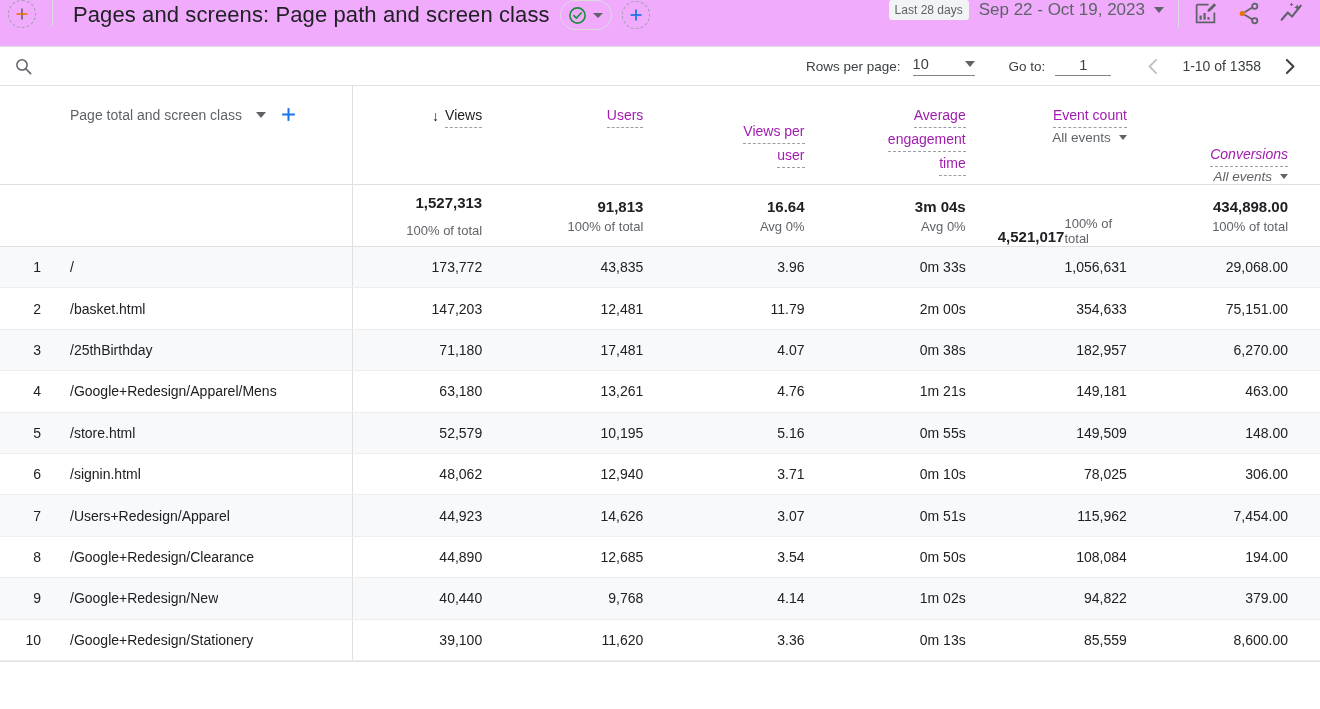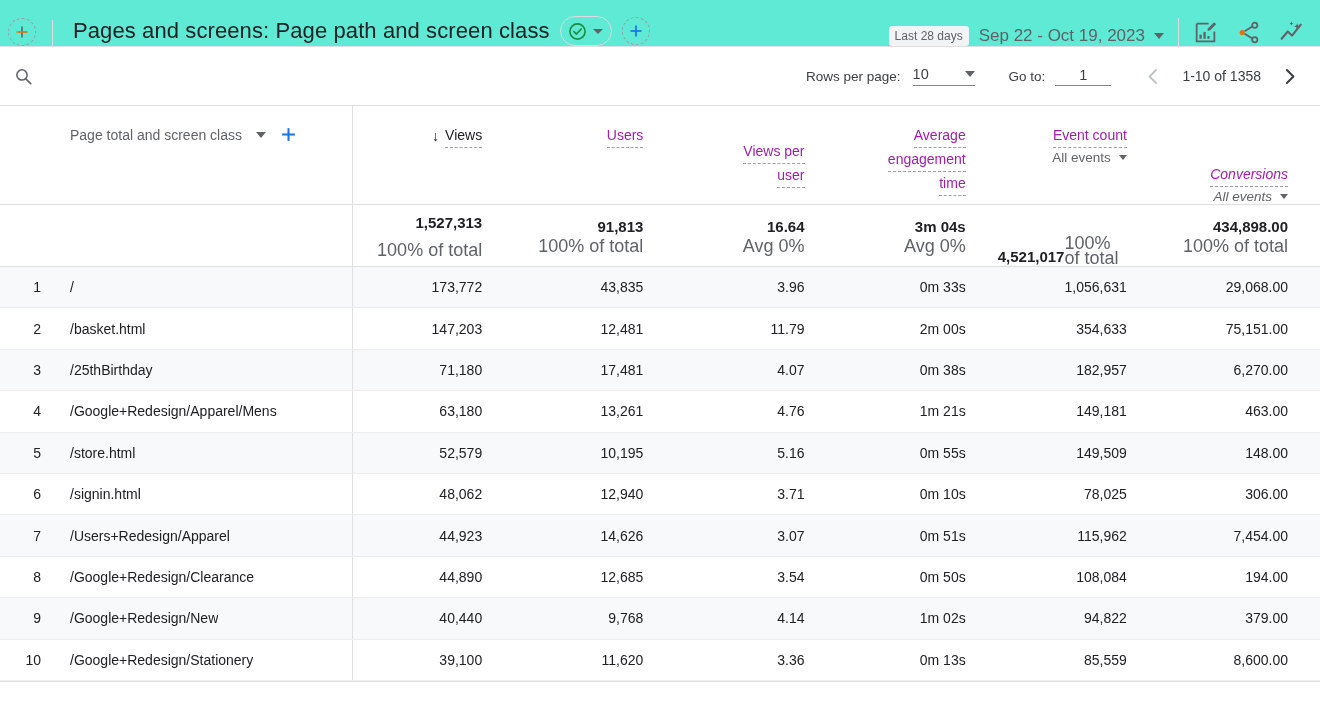--- a/index.html
+++ b/index.html
@@ -9,23 +9,23 @@
     background: #ffffff;
     font-family: "Liberation Sans", sans-serif;
     color: #202124;
     overflow: hidden;
   }
 
   
   .header {
     height: 46px;
     display: flex;
-    align-items: flex-end;
+    align-items: flex-start;
     padding: 0 14px 0 8px;
-    background: #5eead4;
+    background: #f0abfc;
   }
   .plus-circle {
     width: 28px; height: 28px;
     border-radius: 50%;
     border: 1px dashed #9aa0a6;
     display: flex; align-items: center; justify-content: center;
     flex: 0 0 auto;
     cursor: pointer;
   }
   .plus-circle svg { display: block; }
@@ -87,21 +87,21 @@
   .hdr-divider2 {
     width: 1px; height: 28px;
     background: #dadce0;
     margin: 0 14px;
   }
   .hdr-icons { display: flex; align-items: center; gap: 18px; }
   .hdr-icon { cursor: pointer; display: flex; align-items: center; }
 
   
   .toolbar {
-    height: 60px;
+    height: 40px;
     border-top: 1px solid #e0e0e0;
     border-bottom: 1px solid #e0e0e0;
     display: flex;
     align-items: center;
     padding: 0 14px 0 10px;
   }
   .search-icon { margin-left: 4px; cursor: pointer; display: flex; }
   .toolbar-spacer { flex: 1 1 auto; }
   .rpp-label { font-size: 13.5px; color: #3c4043; margin-right: 12px; }
   .rpp-select {
@@ -223,21 +223,21 @@
     width: 0; height: 0;
     border-left: 4.5px solid transparent;
     border-right: 4.5px solid transparent;
     border-top: 5.5px solid #5f6368;
   }
 
   
   .totals-row { height: 62px; border-bottom: 1px solid #e0e0e0; }
   .totals-row .col-m { flex-direction: column; align-items: flex-end; justify-content: center; }
   .tot-main { font-size: 15px; font-weight: bold; color: #202124; line-height: 19px; }
-  .tot-sub { font-size: 18px; color: #5f6368; margin-top: 3px; line-height: 15px; }
+  .tot-sub { font-size: 13px; color: #5f6368; margin-top: 3px; line-height: 15px; }
 
   
   .data-row { height: 41.4px; border-bottom: 1px solid #eeeeee; }
   .data-row.odd { background: #f8f9fa; }
   .rank {
     width: 45px;
     flex: 0 0 45px;
     text-align: right;
     font-size: 14px;
     color: #202124;

